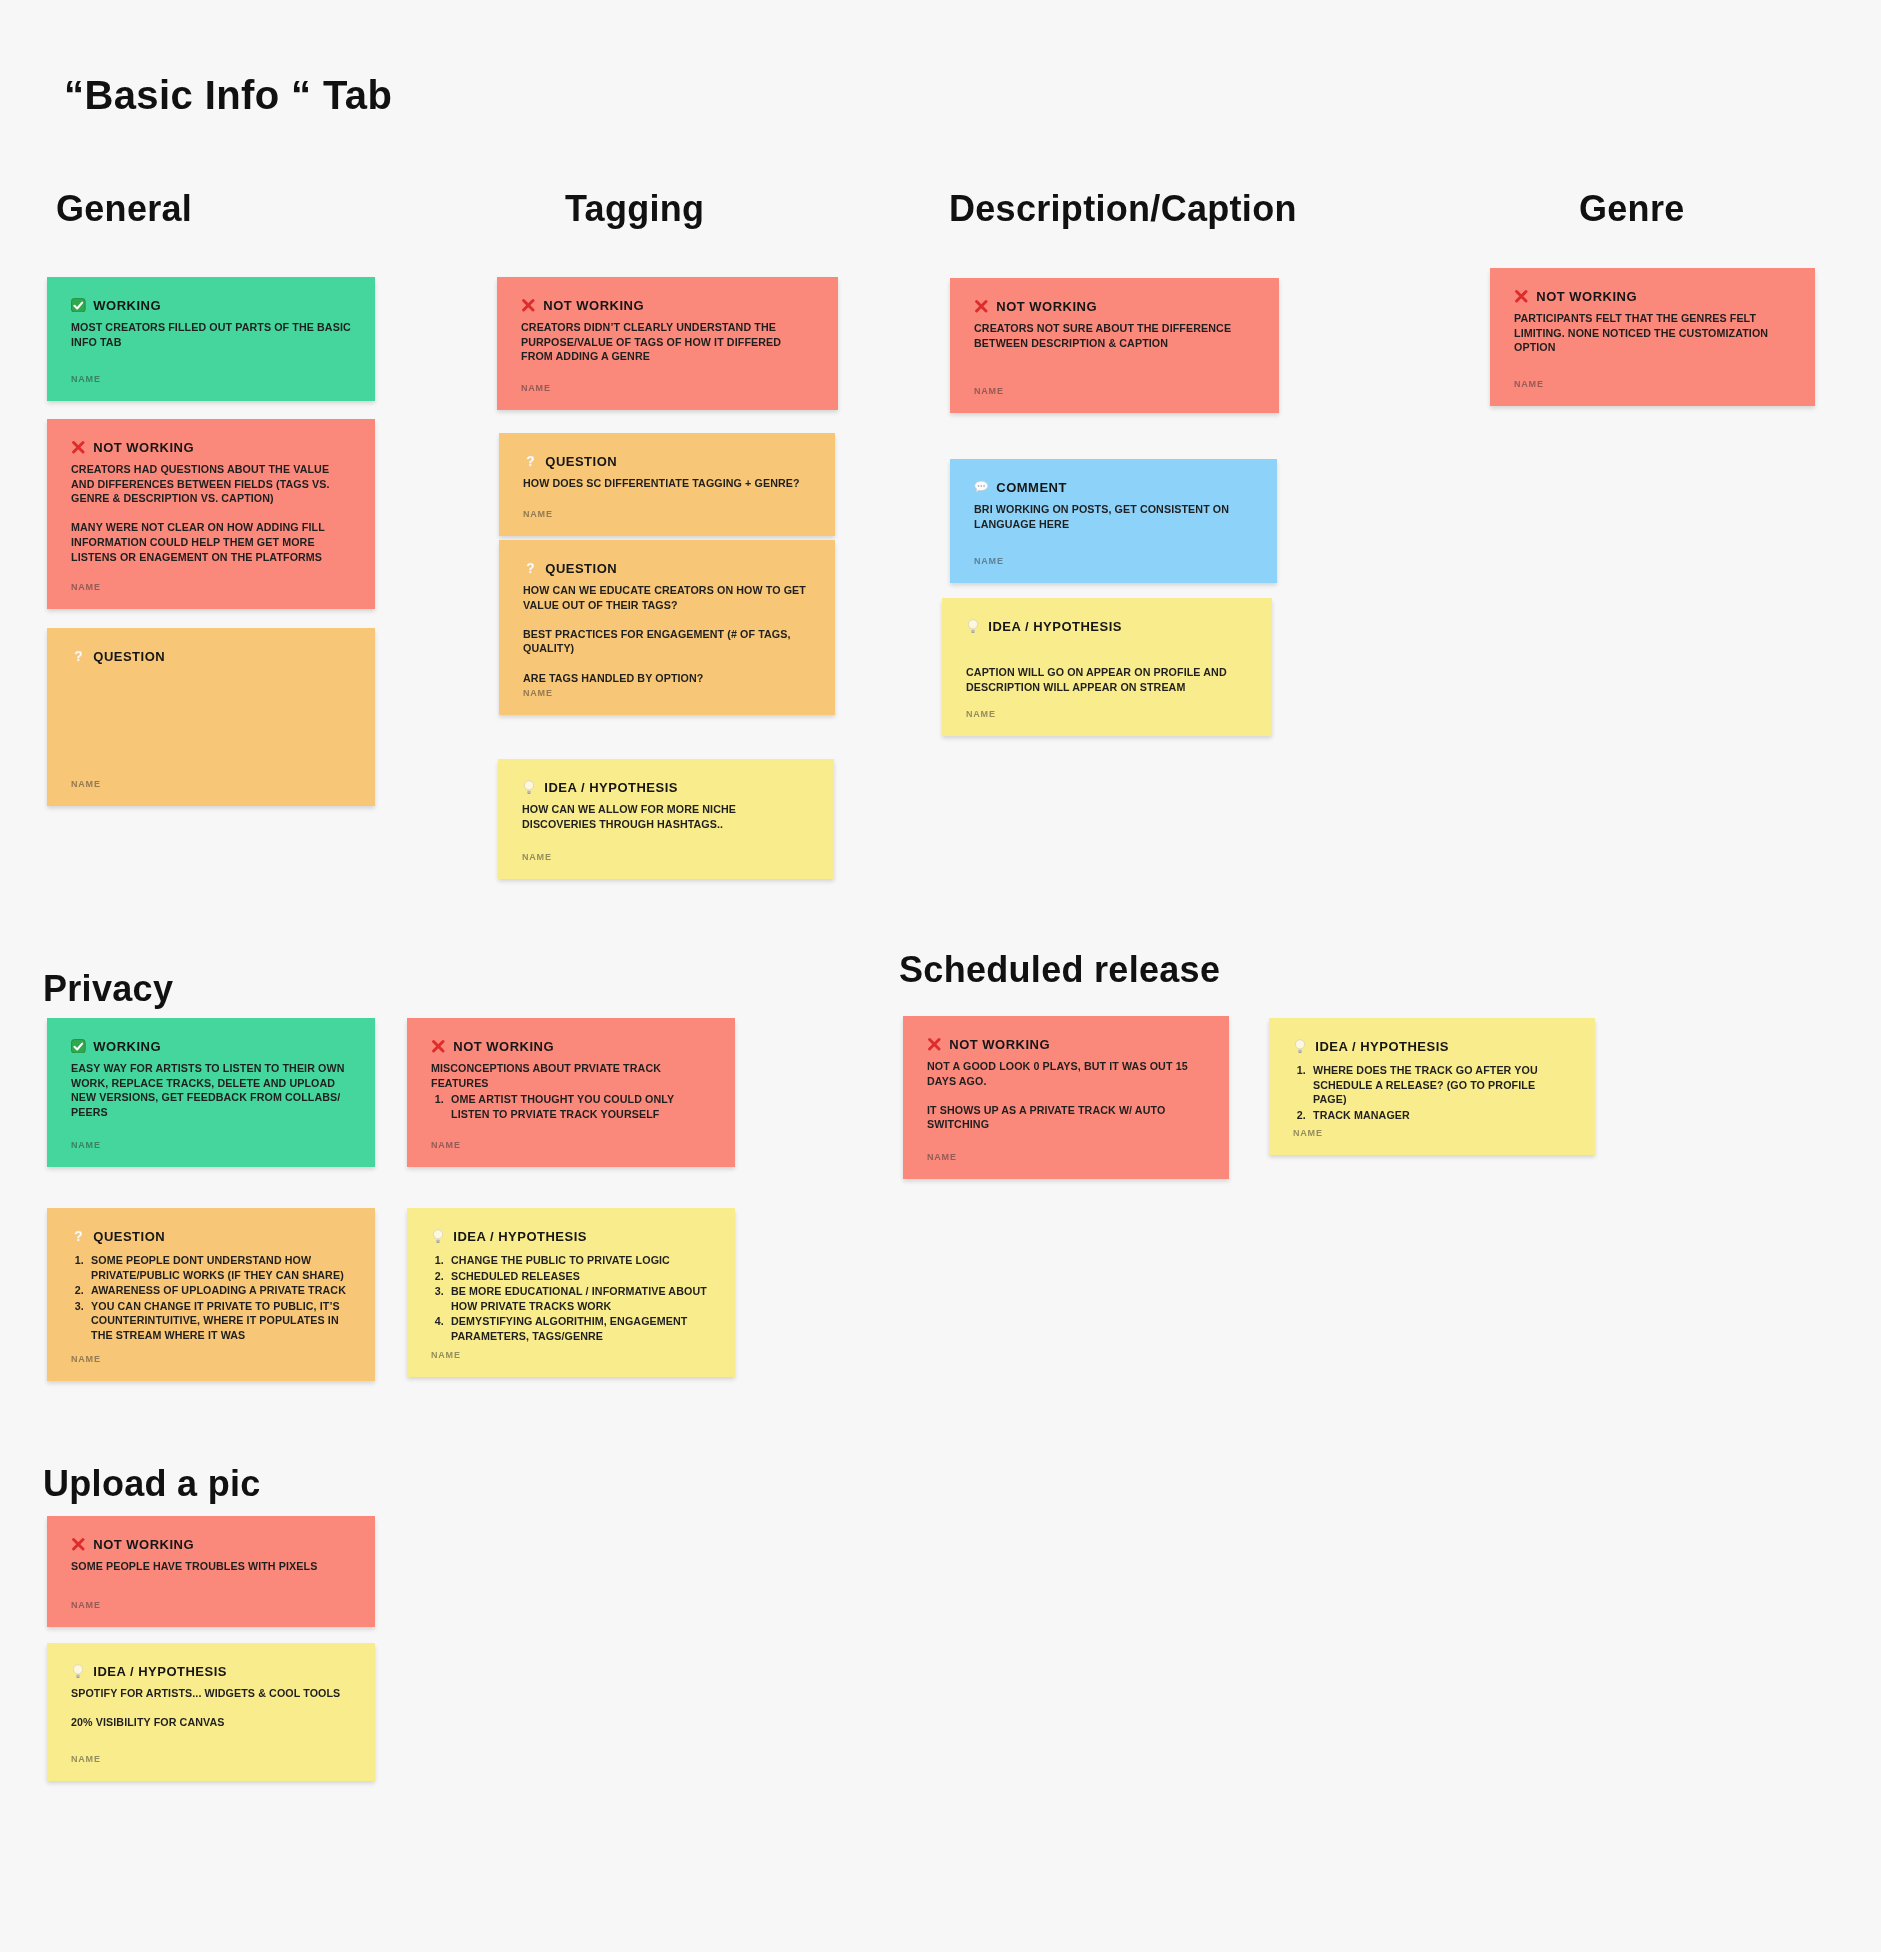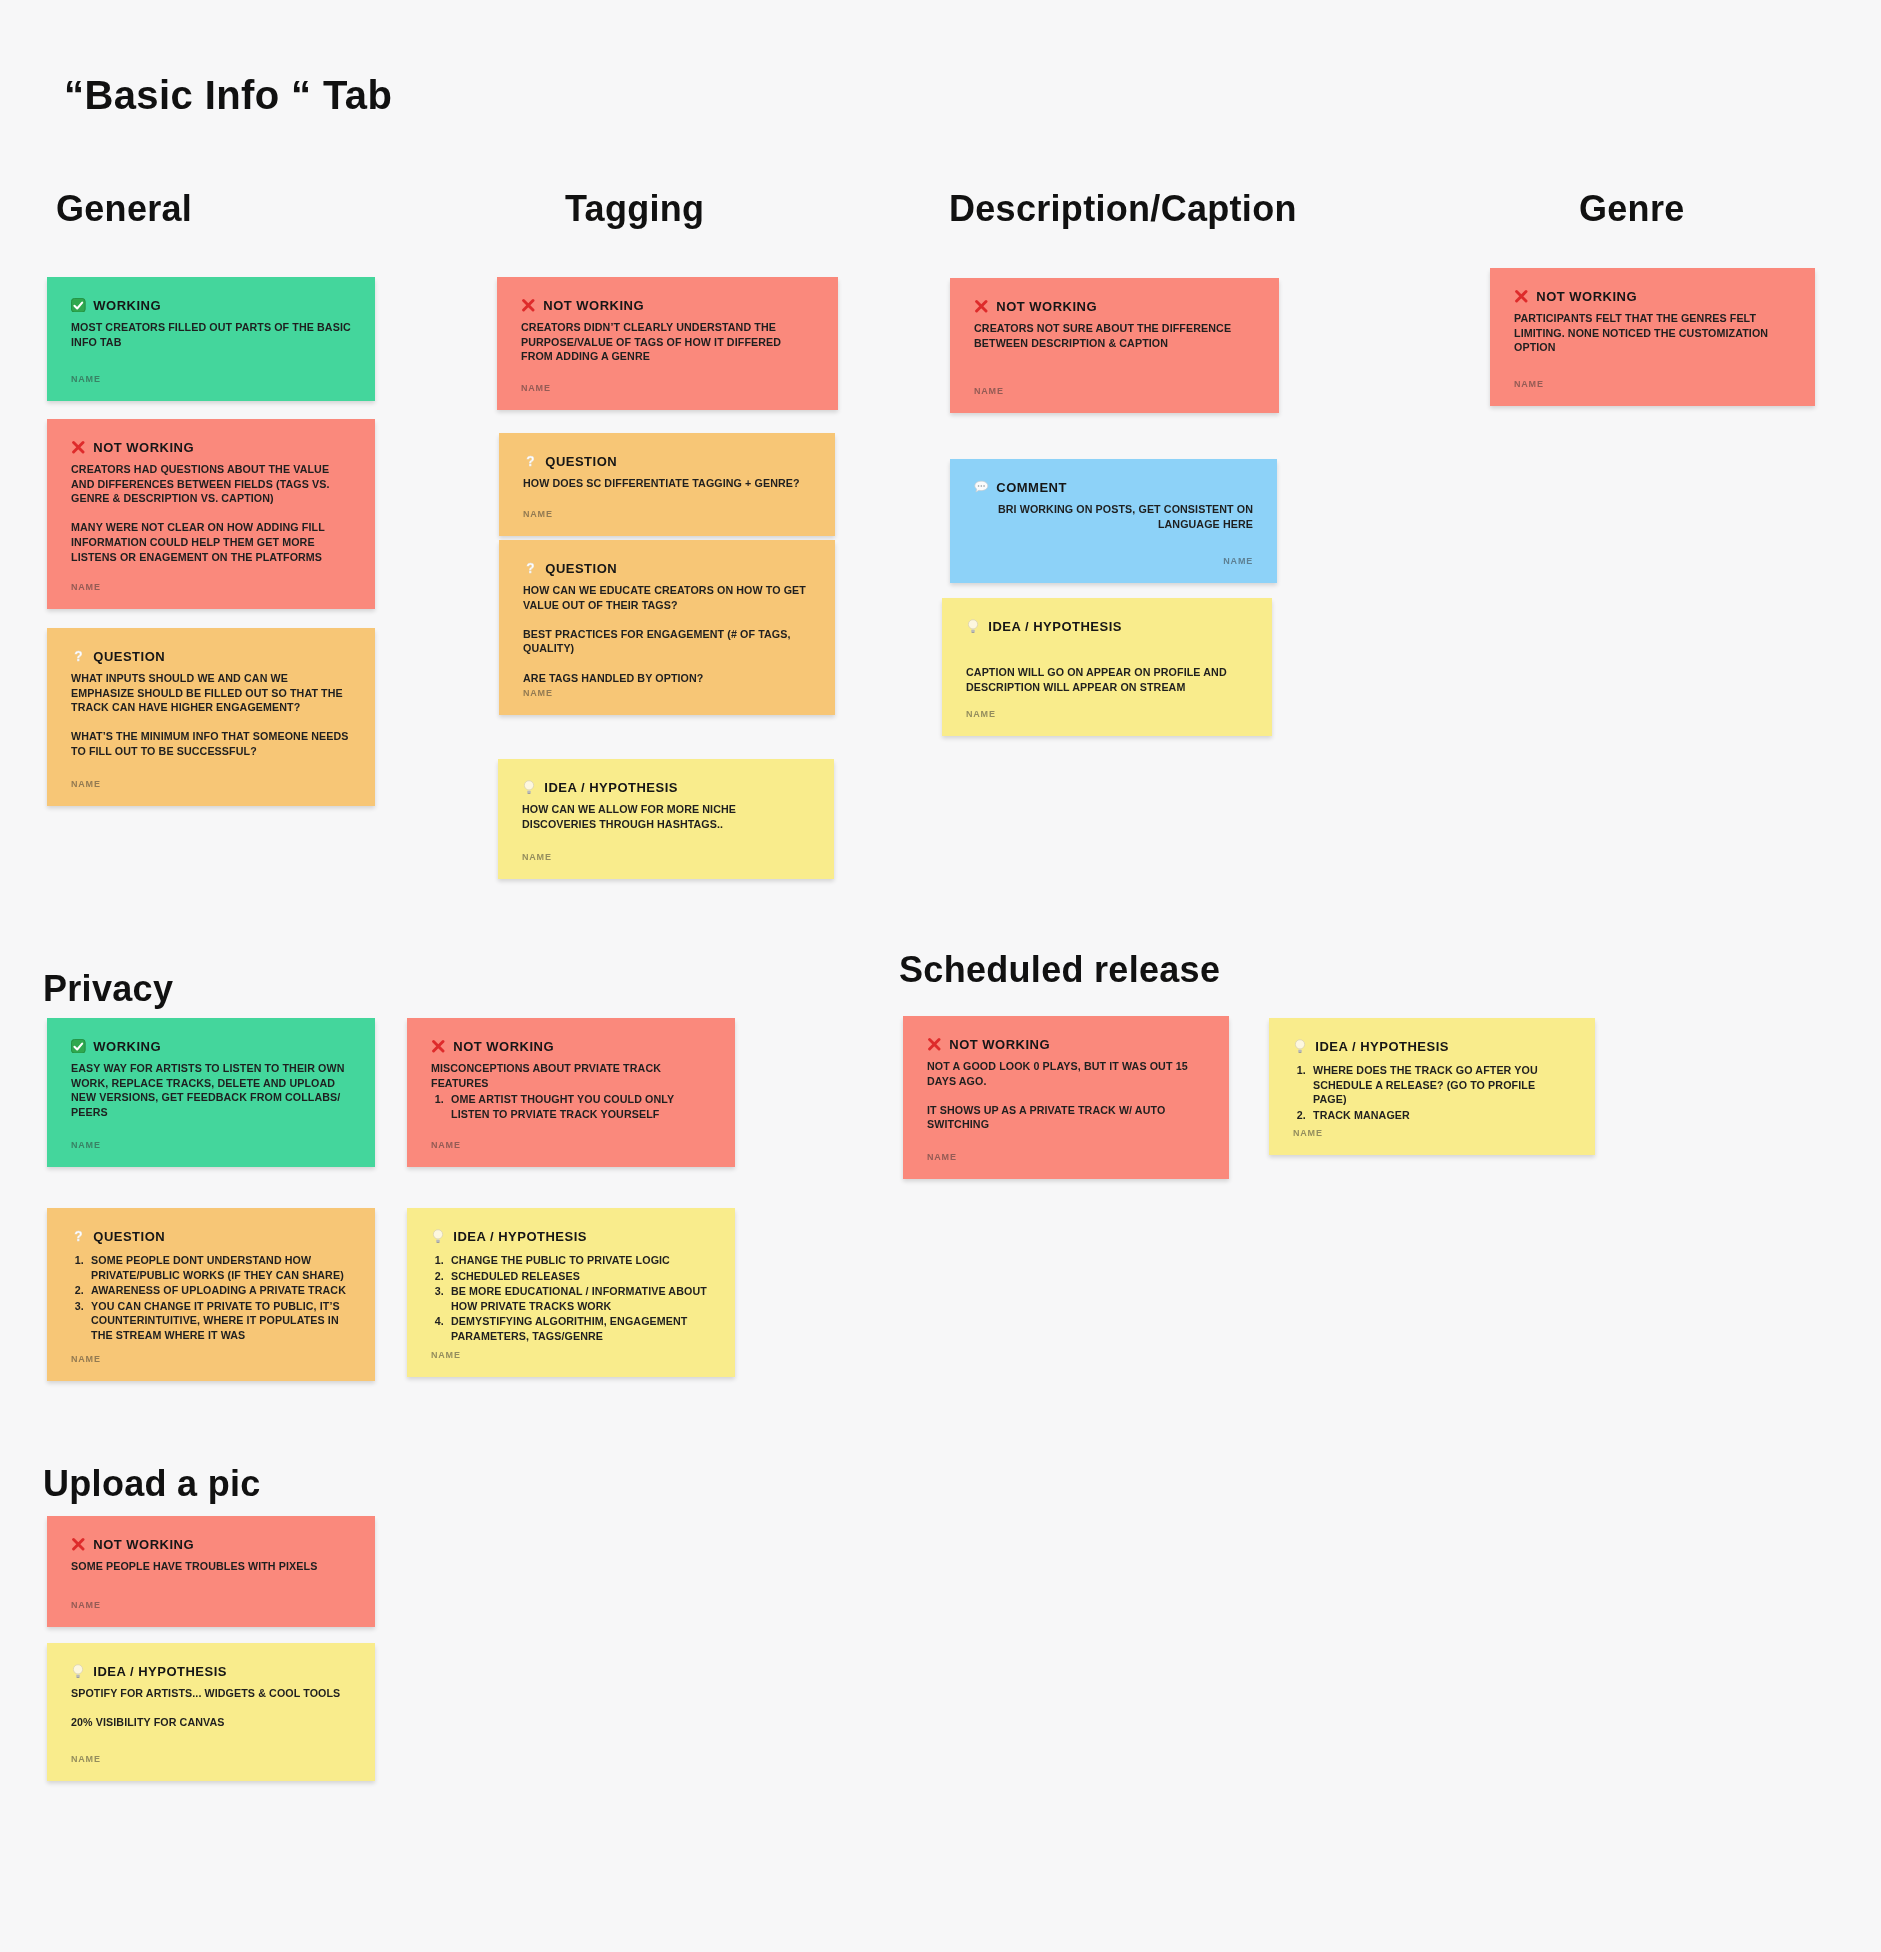--- a/index.html
+++ b/index.html
@@ -95,24 +95,20 @@
     </div>
     <div class="note" style="left: 47px; top: 610px; width: 328px; height: 178px; background: rgb(247, 198, 118);">
       <div class="note-head">
         <span class="note-icon">
           <svg width="13" height="14.6" viewBox="0 0 15 17">
             <text x="7.5" y="14" text-anchor="middle" font-family="Liberation Sans, DejaVu Sans, sans-serif" font-size="16" font-weight="bold" fill="#FFFFFF" stroke="#E3E3E3" stroke-width="0.4">?</text>
           </svg>
         </span>
         <span class="note-title">QUESTION</span>
       </div>
-      <div class="note-body">
-        <p>WHAT INPUTS SHOULD WE AND CAN WE EMPHASIZE SHOULD BE FILLED OUT SO THAT THE TRACK CAN HAVE HIGHER ENGAGEMENT?</p>
-        <p>WHAT’S THE MINIMUM INFO THAT SOMEONE NEEDS TO FILL OUT TO BE SUCCESSFUL?</p>
-      </div>
       <div class="note-author">NAME</div>
     </div>
     <h2 class="section-title" style="left: 565px; top: 170px;">Tagging</h2>
     <div class="note" style="left: 497px; top: 259px; width: 341px; height: 133px; background: rgb(250, 137, 124);">
       <div class="note-head">
         <span class="note-icon">
           <svg width="14.6" height="14.6" viewBox="0 0 17 17">
             <path d="M3 3 L14 14 M14 3 L3 14" fill="none" stroke="#DE2B2B" stroke-width="3.4" stroke-linecap="round"></path>
           </svg>
         </span>
@@ -178,21 +174,21 @@
             <path d="M3 3 L14 14 M14 3 L3 14" fill="none" stroke="#DE2B2B" stroke-width="3.4" stroke-linecap="round"></path>
           </svg>
         </span>
         <span class="note-title">NOT WORKING</span>
       </div>
       <div class="note-body">
         <p>CREATORS NOT SURE ABOUT THE DIFFERENCE BETWEEN DESCRIPTION &amp; CAPTION</p>
       </div>
       <div class="note-author">NAME</div>
     </div>
-    <div class="note" style="left: 950px; top: 441px; width: 327px; height: 124px; background: rgb(141, 210, 248); text-align: right;">
+    <div class="note" style="left: 950px; top: 441px; width: 327px; height: 124px; background: rgb(141, 210, 248);">
       <div class="note-head">
         <span class="note-icon">
           <svg width="15.4" height="13.7" viewBox="0 0 18 16">
             <path d="M9 1 C13.6 1 17 3.5 17 6.8 C17 10.1 13.6 12.6 9 12.6 C8 12.6 7 12.5 6.1 12.2 L2.4 14.4 L3.4 10.9 C1.9 9.8 1 8.4 1 6.8 C1 3.5 4.4 1 9 1 Z" fill="#FBFBFB" stroke="#C9CDD1" stroke-width="0.9"></path>
             <circle cx="5.6" cy="6.9" r="1" fill="#8A949C"></circle>
             <circle cx="9" cy="6.9" r="1" fill="#8A949C"></circle>
             <circle cx="12.4" cy="6.9" r="1" fill="#8A949C"></circle>
           </svg>
         </span>
         <span class="note-title">COMMENT</span>

